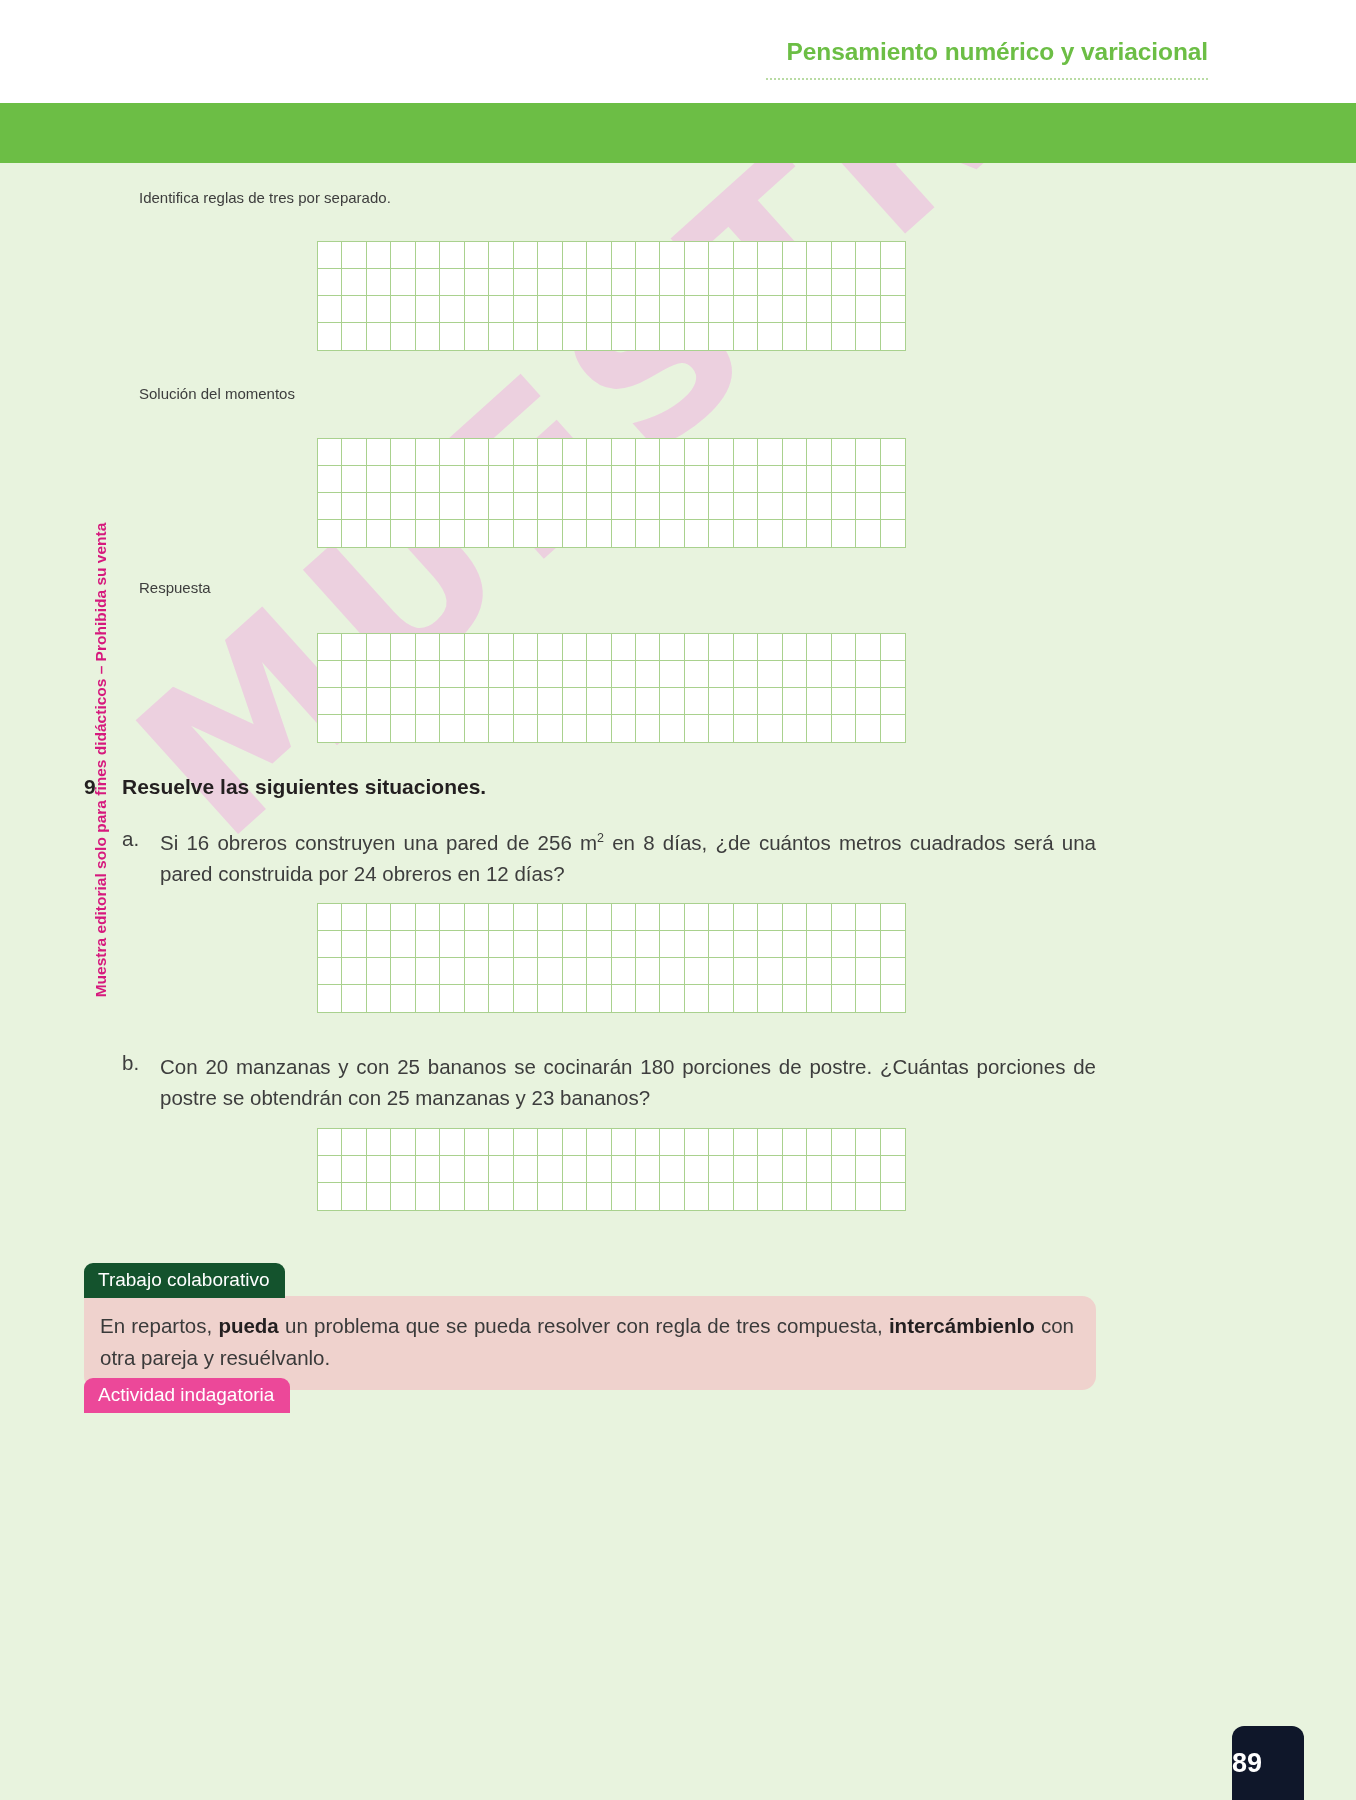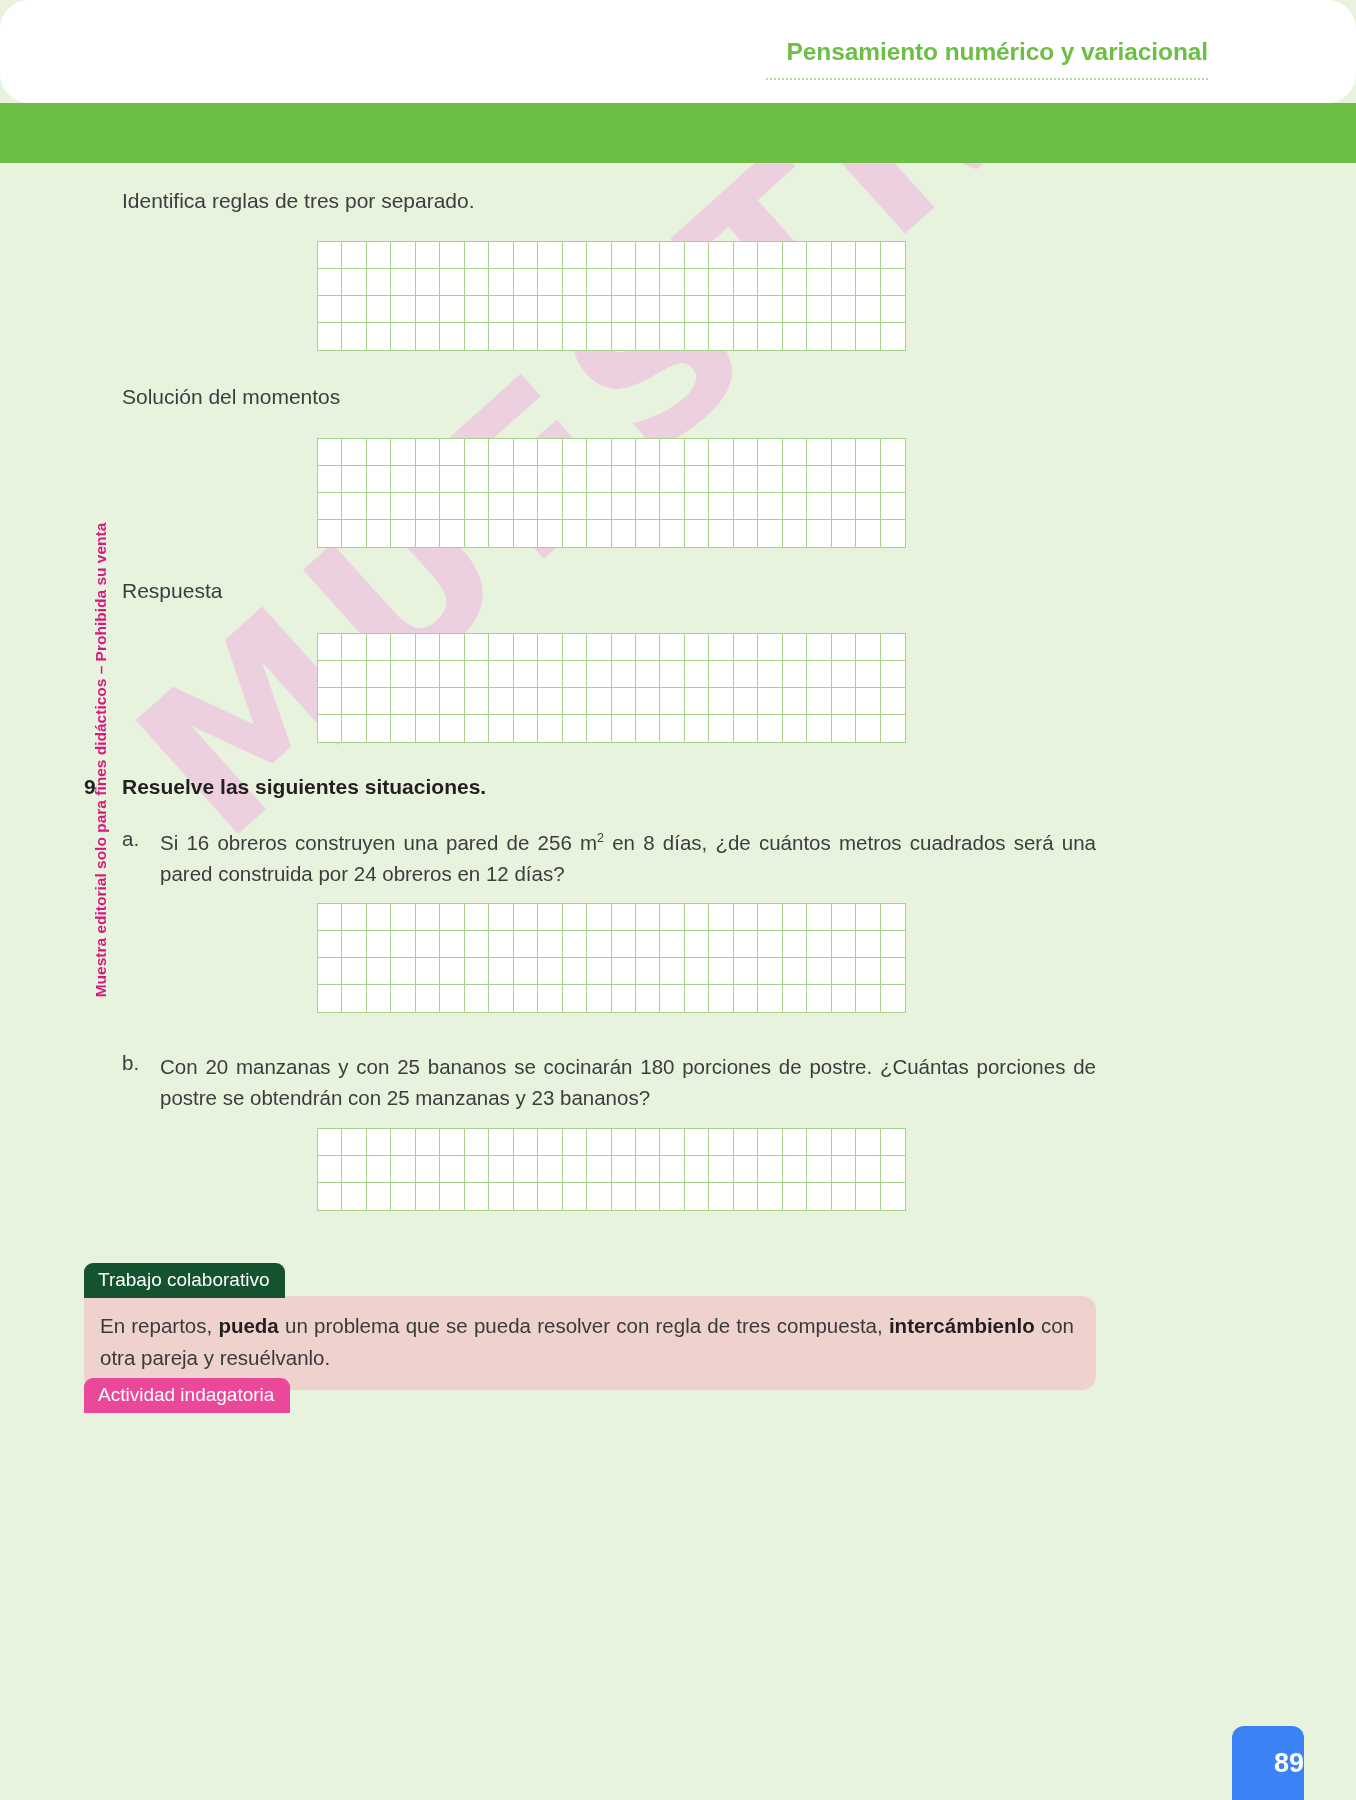--- a/index.html
+++ b/index.html
@@ -24,21 +24,20 @@
 
   
   .top-band {
     position: absolute;
     left: 0;
     top: 0;
     width: 1356px;
     height: 103px;
     background: #ffffff;
     z-index: 5;
-    border-radius: 29px;
   }
   .running-head {
     position: absolute;
     right: 148px;
     top: 38px;
     font-size: 24.5px;
     font-weight: bold;
     color: #6cbe45;
     letter-spacing: -0.1px;
     white-space: nowrap;
@@ -115,24 +114,25 @@
   .content {
     position: absolute;
     left: 0;
     top: 163px;
     width: 1356px;
     z-index: 3;
   }
 
   .sub-label {
     position: absolute;
-    font-size: 21px;
+    font-size: 15px;
     color: #3d3d3d;
     font-weight: 400;
     white-space: nowrap;
+    margin-left: 17px;
   }
 
   
   .grid {
     position: absolute;
     background: #ffffff;
     box-sizing: border-box;
     border: 1px solid #a9d18e;
     display: grid;
     overflow: hidden;
@@ -213,28 +213,28 @@
   .tab-inquiry { background: #ec4899; }
   .body-inquiry { background: #c3e7ea; border-radius: 0 14px 14px 14px; }
 
   
   .folio {
     position: absolute;
     right: 52px;
     bottom: 0px;
     width: 72px;
     height: 74px;
-    background: #3b82f6;
+    background: #0f172a;
     border-radius: 12px 12px 0 0;
     color: #ffffff;
     font-size: 27px;
     font-weight: bold;
     display: flex;
     align-items: center;
-    justify-content: flex-end;
+    justify-content: flex-start;
     z-index: 8;
   }
 </style>
 </head>
 <body>
 
 <div id="page">
 
   <div class="watermark">
     <div class="wm-text">MUESTRA EDITORIAL</div>

